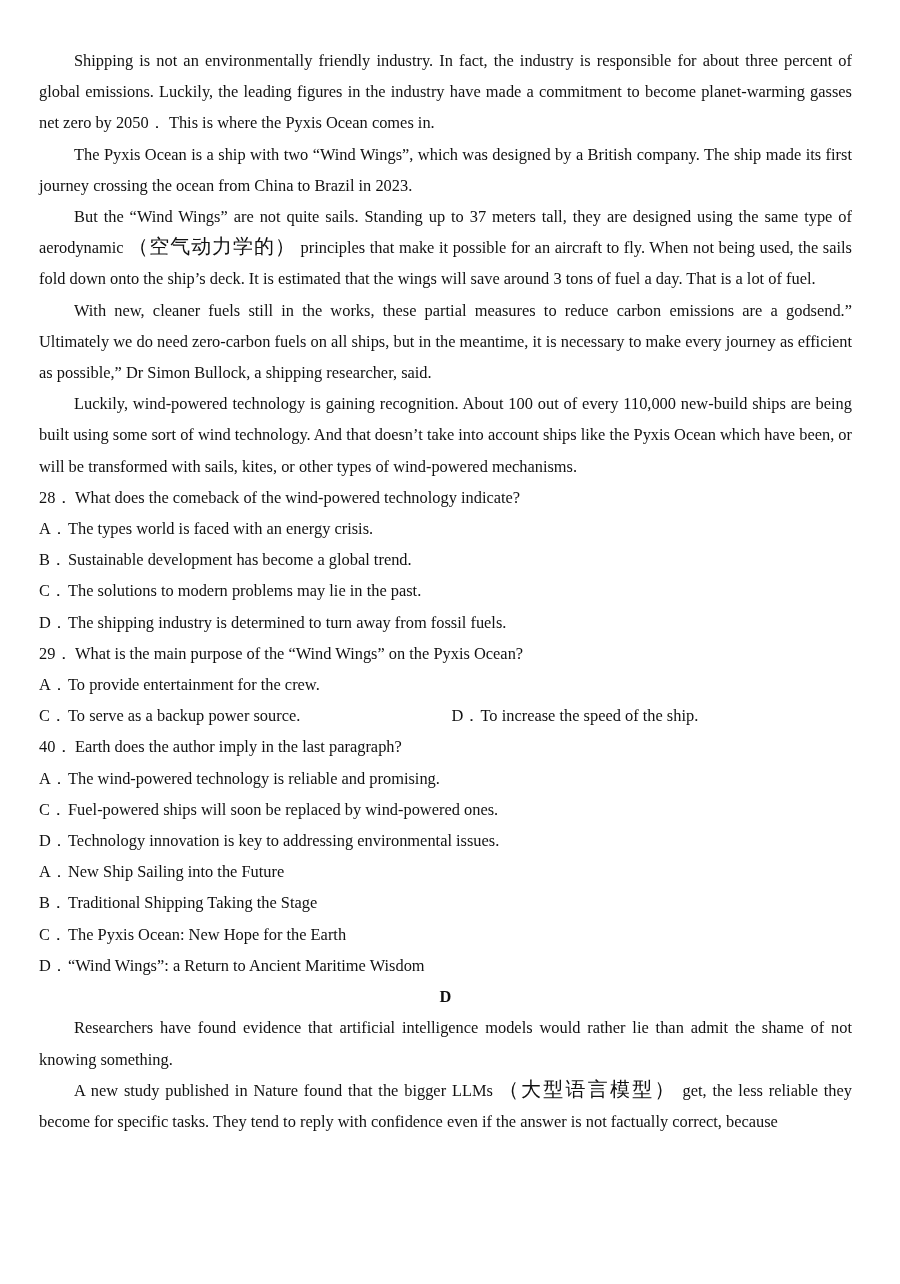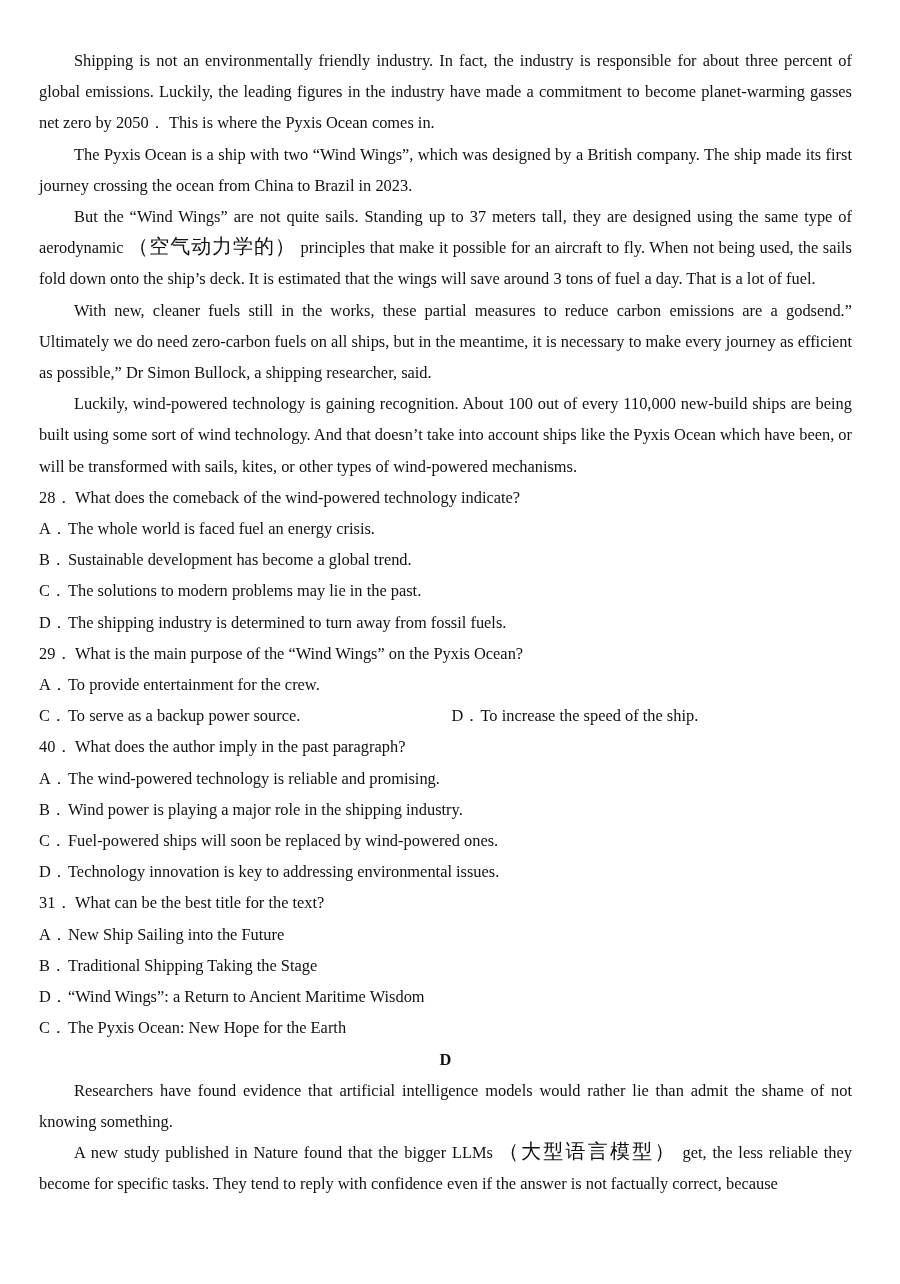--- a/index.html
+++ b/index.html
@@ -70,51 +70,49 @@
   <div>
     <p class="line-block para">Shipping is not an environmentally friendly industry. In fact, the industry is responsible for about three percent of global emissions. Luckily, the leading figures in the industry have made a commitment to become planet-warming gasses net zero by 2050． This is where the Pyxis Ocean comes in.</p>
     <p class="line-block para">The Pyxis Ocean is a ship with two “Wind Wings”, which was designed by a British company. The ship made its first journey crossing the ocean from China to Brazil in 2023.</p>
     <p class="line-block para"><span>But the “Wind Wings” are not quite sails. Standing up to 37 meters tall, they are designed using the same type of aerodynamic </span><span class="cjk">（空气动力学的）</span><span> principles that make it possible for an aircraft to fly. When not being used, the sails fold down onto the ship’s deck. It is estimated that the wings will save around 3 tons of fuel a day. That is a lot of fuel.</span></p>
     <p class="line-block para">With new, cleaner fuels still in the works, these partial measures to reduce carbon emissions are a godsend.” Ultimately we do need zero-carbon fuels on all ships, but in the meantime, it is necessary to make every journey as efficient as possible,” Dr Simon Bullock, a shipping researcher, said.</p>
     <p class="line-block para">Luckily, wind-powered technology is gaining recognition. About 100 out of every 110,000 new-build ships are being built using some sort of wind technology. And that doesn’t take into account ships like the Pyxis Ocean which have been, or will be transformed with sails, kites, or other types of wind-powered mechanisms.</p>
   </div>
 
   <div>
     <div class="line-block question"><span class="q-num">28．</span><span>What does the comeback of the wind-powered technology indicate?</span></div>
-    <div class="line-block option"><span class="opt-letter">A．</span><span>The whole world is faced fuel an energy crisis.</span></div>
+    <div class="line-block option"><span class="opt-letter">A．</span><span>The types world is faced with an energy crisis.</span></div>
     <div class="line-block option"><span class="opt-letter">B．</span><span>Sustainable development has become a global trend.</span></div>
     <div class="line-block option"><span class="opt-letter">C．</span><span>The solutions to modern problems may lie in the past.</span></div>
     <div class="line-block option"><span class="opt-letter">D．</span><span>The shipping industry is determined to turn away from fossil fuels.</span></div>
   </div>
 
   <div>
     <div class="line-block question"><span class="q-num">29．</span><span>What is the main purpose of the “Wind Wings” on the Pyxis Ocean?</span></div>
     <div class="opt-row">
       <div class="line-block option"><span class="opt-letter">A．</span><span>To provide entertainment for the crew.</span></div>
     </div>
     <div class="opt-row">
       <div class="line-block option"><span class="opt-letter">C．</span><span>To serve as a backup power source.</span></div>
       <div class="line-block option"><span class="opt-letter">D．</span><span>To increase the speed of the ship.</span></div>
     </div>
   </div>
 
   <div>
-    <div class="line-block question"><span class="q-num">40．</span><span>What does the author imply in the past paragraph?</span></div>
+    <div class="line-block question"><span class="q-num">40．</span><span>Earth does the author imply in the last paragraph?</span></div>
     <div class="line-block option"><span class="opt-letter">A．</span><span>The wind-powered technology is reliable and promising.</span></div>
-    <div class="line-block option"><span class="opt-letter">B．</span><span>Wind power is playing a major role in the shipping industry.</span></div>
     <div class="line-block option"><span class="opt-letter">C．</span><span>Fuel-powered ships will soon be replaced by wind-powered ones.</span></div>
     <div class="line-block option"><span class="opt-letter">D．</span><span>Technology innovation is key to addressing environmental issues.</span></div>
   </div>
 
   <div>
-    <div class="line-block question"><span class="q-num">31．</span><span>What can be the best title for the text?</span></div>
     <div class="line-block option"><span class="opt-letter">A．</span><span>New Ship Sailing into the Future</span></div>
     <div class="line-block option"><span class="opt-letter">B．</span><span>Traditional Shipping Taking the Stage</span></div>
+    <div class="line-block option"><span class="opt-letter">C．</span><span>The Pyxis Ocean: New Hope for the Earth</span></div>
     <div class="line-block option"><span class="opt-letter">D．</span><span>“Wind Wings”: a Return to Ancient Maritime Wisdom</span></div>
-    <div class="line-block option"><span class="opt-letter">C．</span><span>The Pyxis Ocean: New Hope for the Earth</span></div>
   </div>
 
   <div>
     <div class="section-title">D</div>
     <p class="line-block para">Researchers have found evidence that artificial intelligence models would rather lie than admit the shame of not knowing something.</p>
     <p class="line-block para"><span>A new study published in Nature found that the bigger LLMs </span><span class="cjk">（大型语言模型）</span><span> get, the less reliable they become for specific tasks. They tend to reply with confidence even if the answer is not factually correct, because</span></p>
   </div>
 
 </div>
 

